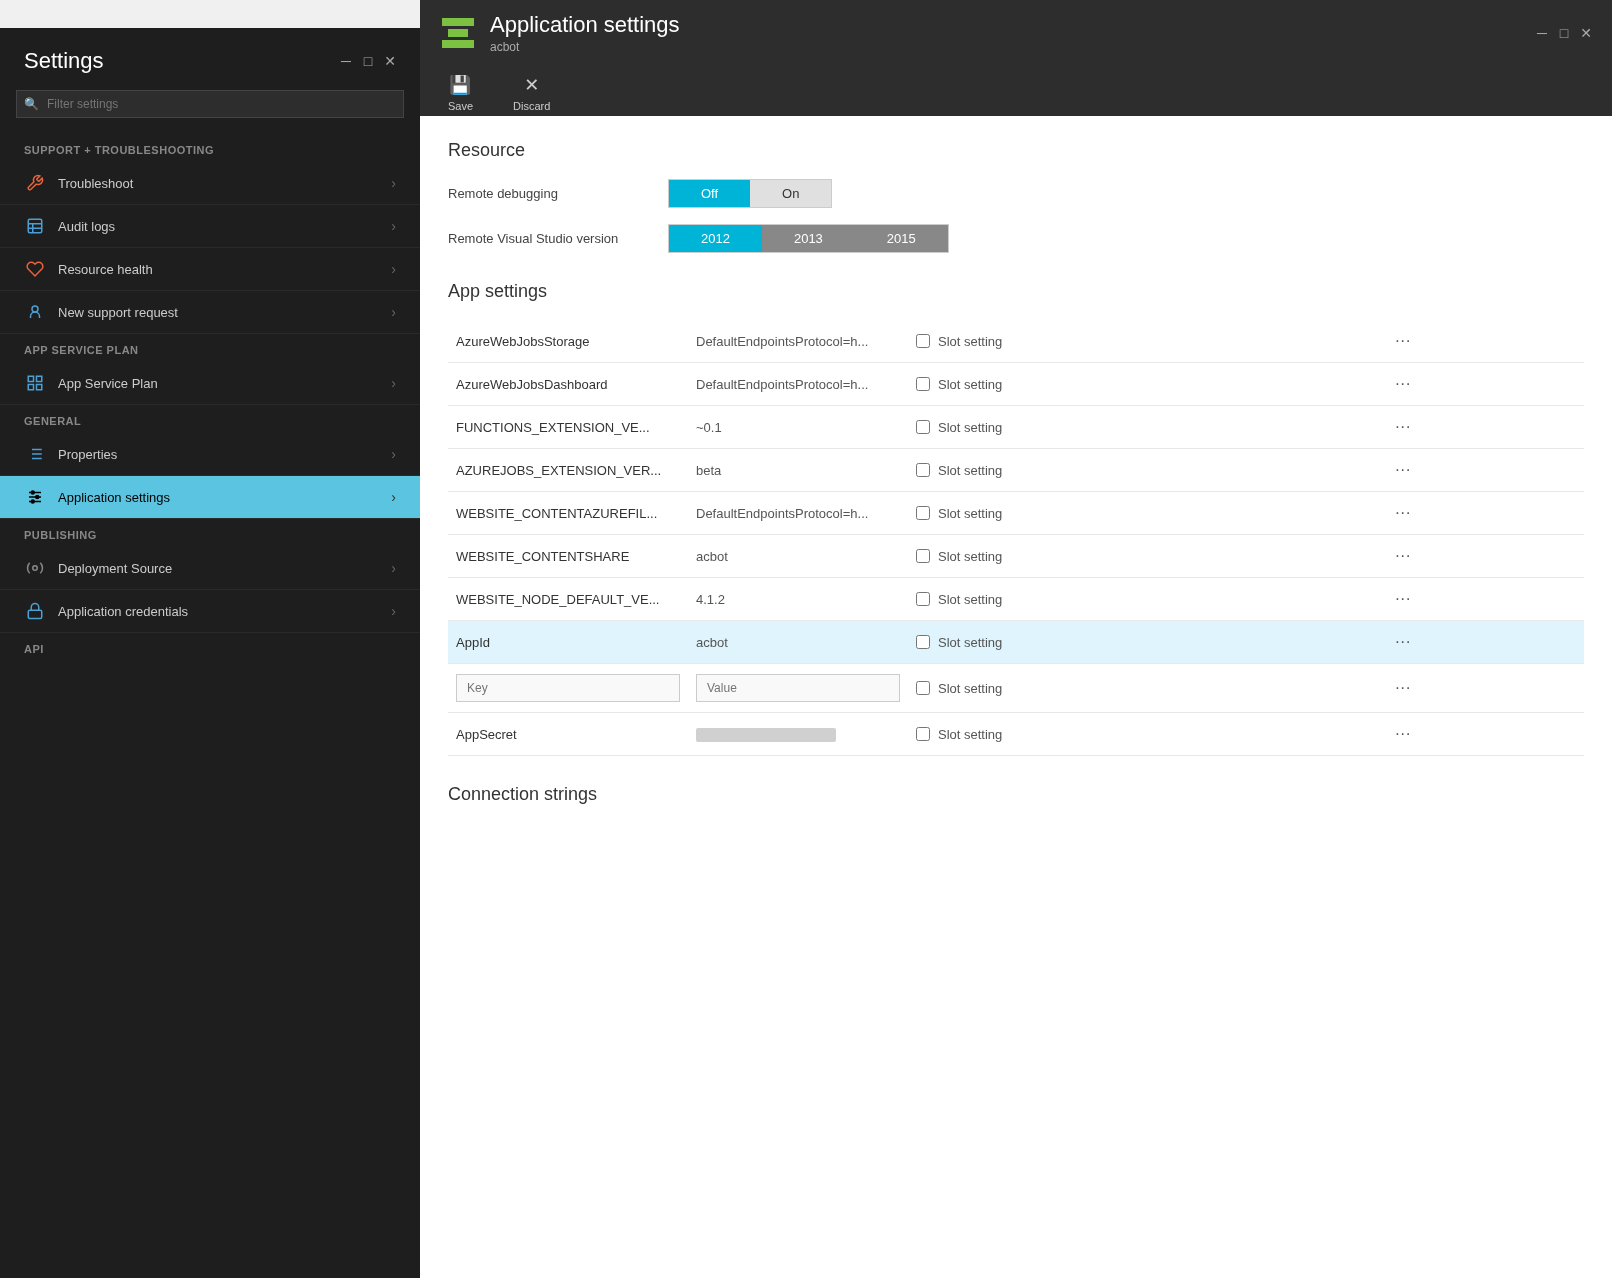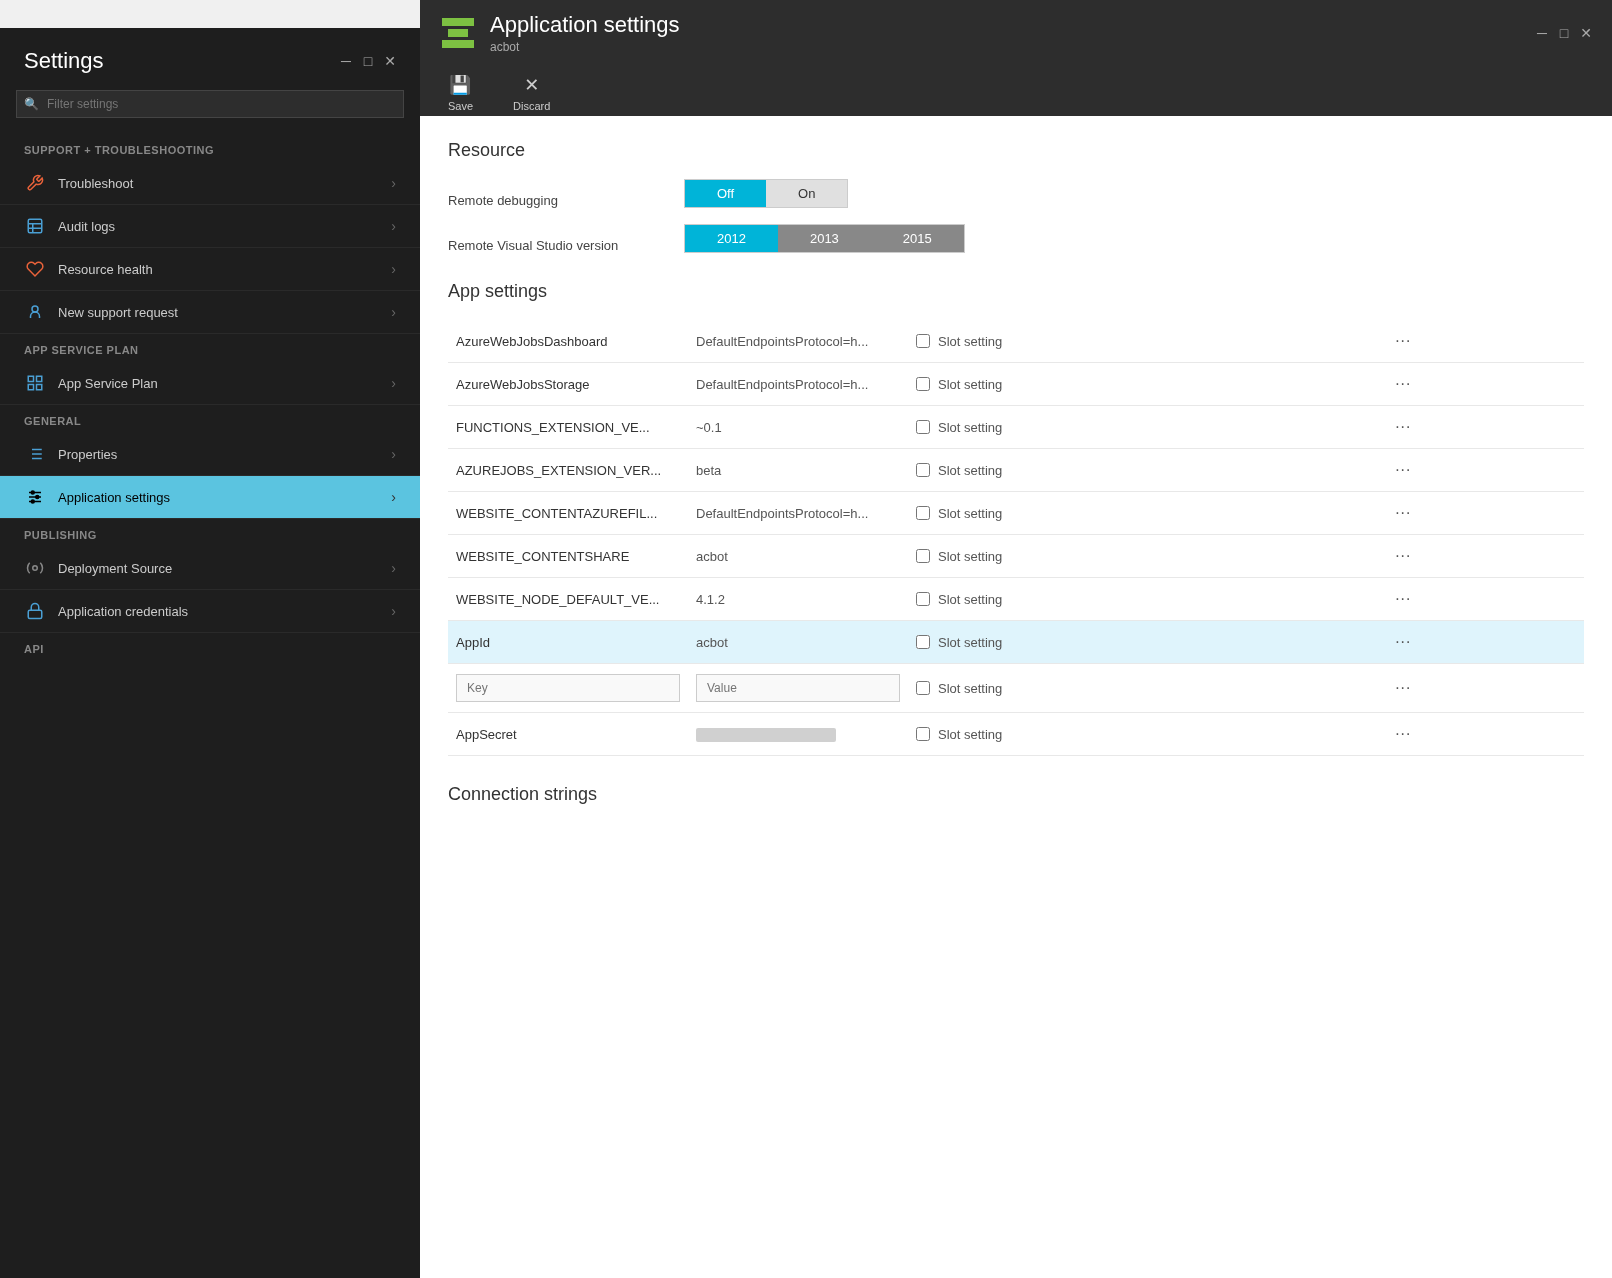--- a/index.html
+++ b/index.html
@@ -125,21 +125,21 @@
 
     .right-content {
       flex: 1; overflow-y: auto; padding: 24px 28px; background: #fff;
     }
 
     
     .section-title {
       font-size: 18px; font-weight: 300; color: #333; margin-bottom: 18px;
     }
     .setting-row {
-      display: flex; align-items: flex-end; margin-bottom: 16px; gap: 16px;
+      display: flex; align-items: center; margin-bottom: 16px; gap: 0;
     }
     .setting-label {
       width: 220px; font-size: 13px; color: #444; flex-shrink: 0;
     }
 
     
     .toggle-group {
       display: flex; border: 1px solid #ccc; overflow: hidden;
     }
     .toggle-btn {
@@ -370,32 +370,32 @@
         <button class="toggle-btn active-gray">2015</button>
       </div>
     </div>
 
     <div class="app-settings-section">
       <div class="section-title">App settings</div>
 
       <table class="app-settings-table">
         <tbody>
           <tr>
+            <td>AzureWebJobsStorage</td>
+            <td>DefaultEndpointsProtocol=h...</td>
+            <td>
+              <div class="slot-cell">
+                <input type="checkbox" class="slot-checkbox" style="">
+                <span class="slot-label">Slot setting</span>
+              </div>
+            </td>
+            <td><button class="ellipsis-btn">···</button></td>
+          </tr>
+          <tr>
             <td>AzureWebJobsDashboard</td>
-            <td>DefaultEndpointsProtocol=h...</td>
-            <td>
-              <div class="slot-cell">
-                <input type="checkbox" class="slot-checkbox" style="">
-                <span class="slot-label">Slot setting</span>
-              </div>
-            </td>
-            <td><button class="ellipsis-btn">···</button></td>
-          </tr>
-          <tr>
-            <td>AzureWebJobsStorage</td>
             <td>DefaultEndpointsProtocol=h...</td>
             <td>
               <div class="slot-cell">
                 <input type="checkbox" class="slot-checkbox" style="">
                 <span class="slot-label">Slot setting</span>
               </div>
             </td>
             <td><button class="ellipsis-btn">···</button></td>
           </tr>
           <tr>

